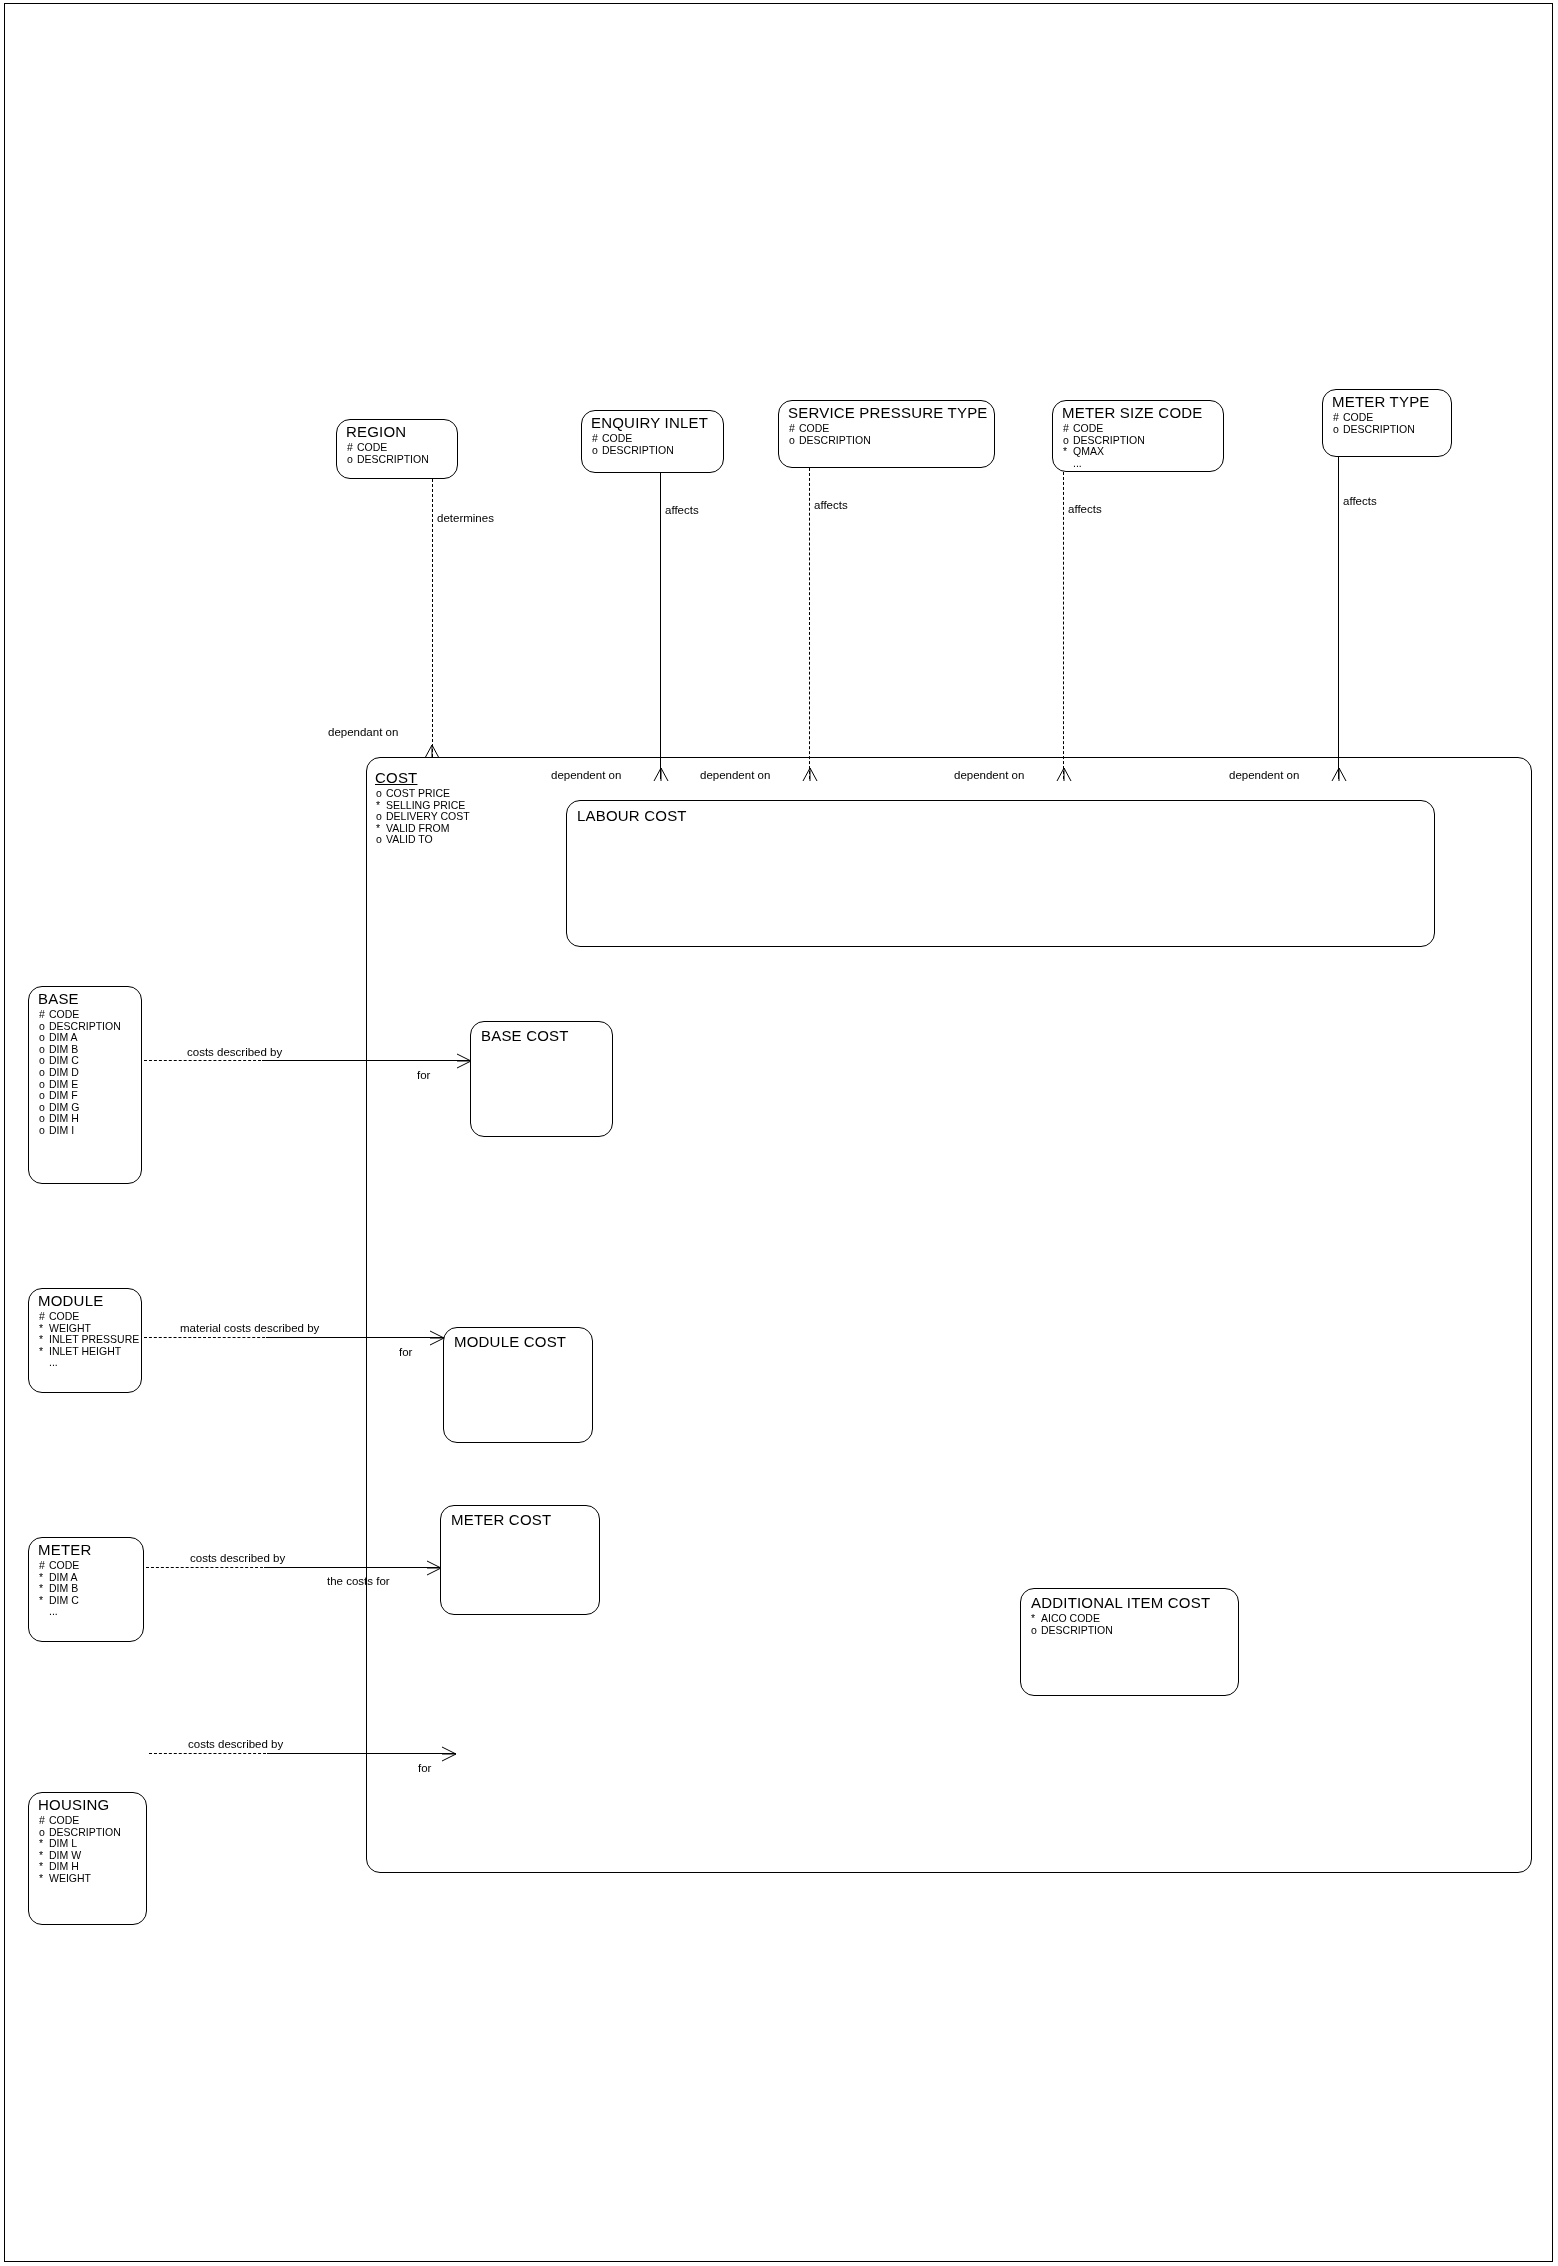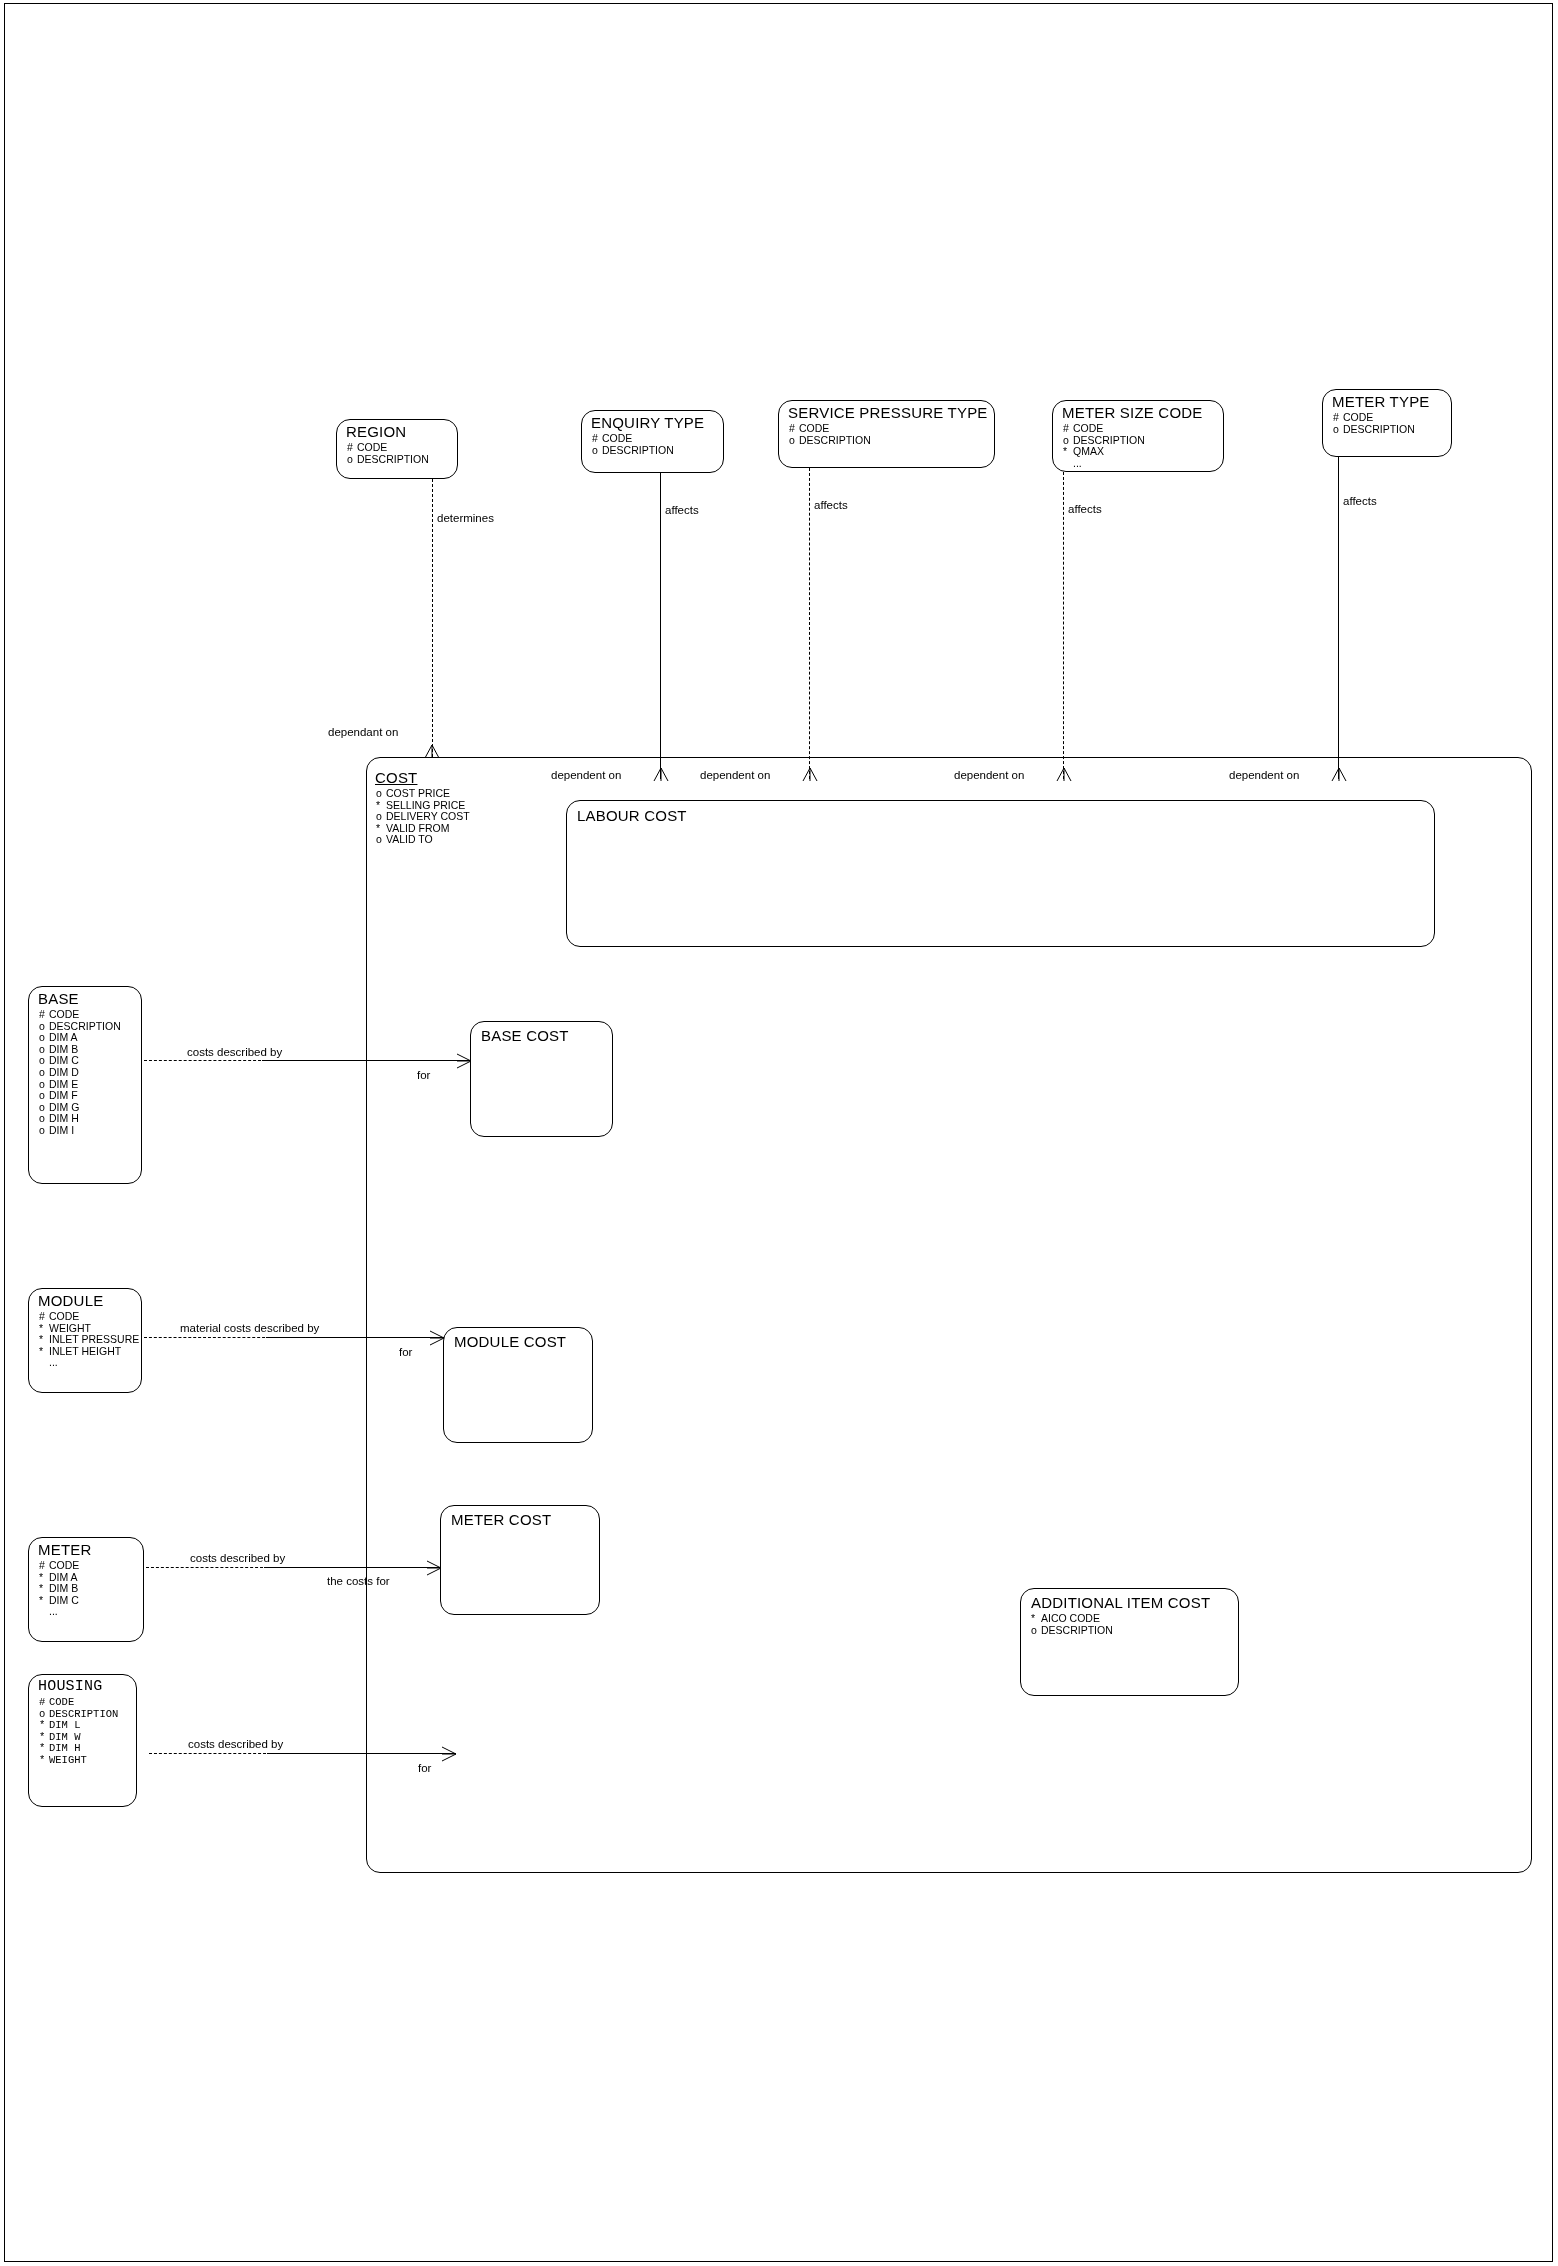--- a/index.html
+++ b/index.html
@@ -110,21 +110,21 @@
 
   <div class="entity" style="left:336px; top:419px; width:122px; height:60px;">
     <div class="ename">REGION</div>
     <div class="attrs">
       <div><span class="mk">#</span>CODE</div>
       <div><span class="mk">o</span>DESCRIPTION</div>
     </div>
   </div>
 
   <div class="entity" style="left:581px; top:410px; width:143px; height:63px;">
-    <div class="ename">ENQUIRY TYPE</div>
+    <div class="ename">ENQUIRY INLET</div>
     <div class="attrs">
       <div><span class="mk">#</span>CODE</div>
       <div><span class="mk">o</span>DESCRIPTION</div>
     </div>
   </div>
 
   <div class="entity" style="left:778px; top:400px; width:217px; height:68px;">
     <div class="ename">SERVICE PRESSURE TYPE</div>
     <div class="attrs">
       <div><span class="mk">#</span>CODE</div>
@@ -270,21 +270,21 @@
   </div>
 
   <div class="hline-dash" style="left:146px; top:1567px; width:122px;"></div>
   <div class="hline-solid" style="left:264px; top:1567px; width:177px;"></div>
   <div class="rlabel" style="left:190px; top:1552px;">costs described by</div>
   <div class="rlabel" style="left:327px; top:1575px;">the costs for</div>
   <svg class="crow" style="left:426px; top:1559px; width:16px; height:18px;" viewBox="0 0 16 18">
     <path d="M15 9 L1 2 M15 9 L1 9 M15 9 L1 16" stroke="#000" fill="none" stroke-width="1"></path>
   </svg>
 
-  <div class="entity" style="left:28px; top:1674px; width:109px; height:133px;font-family:Liberation Mono, monospace;">
+  <div class="entity" style="left:28px; top:1792px; width:119px; height:133px;">
     <div class="ename">HOUSING</div>
     <div class="attrs">
       <div><span class="mk">#</span>CODE</div>
       <div><span class="mk">o</span>DESCRIPTION</div>
       <div><span class="mk">*</span>DIM L</div>
       <div><span class="mk">*</span>DIM W</div>
       <div><span class="mk">*</span>DIM H</div>
       <div><span class="mk">*</span>WEIGHT</div>
     </div>
   </div>

